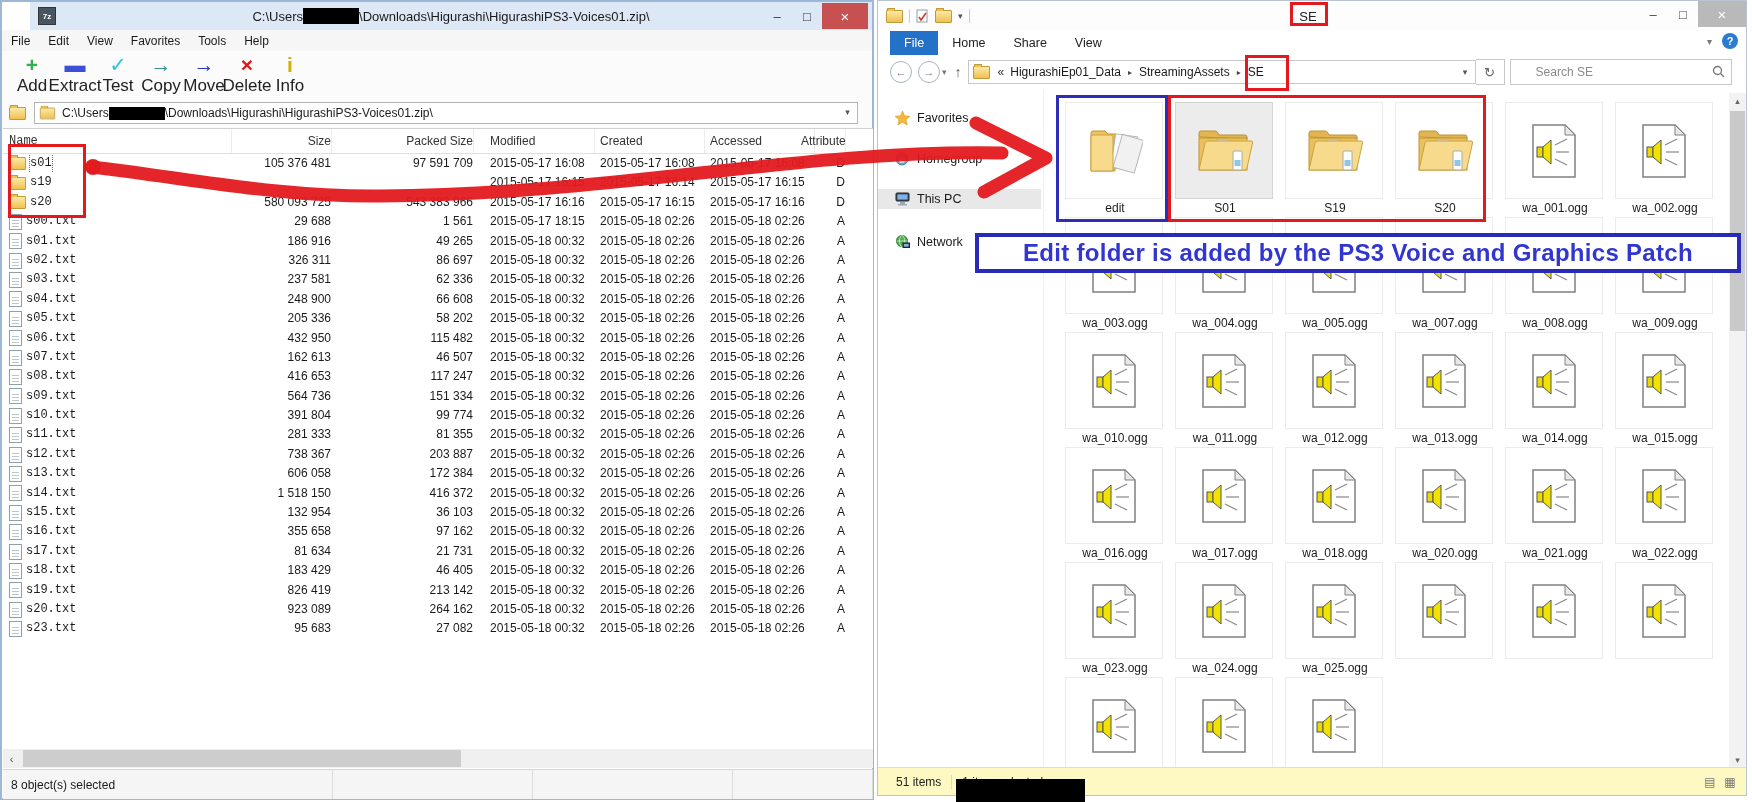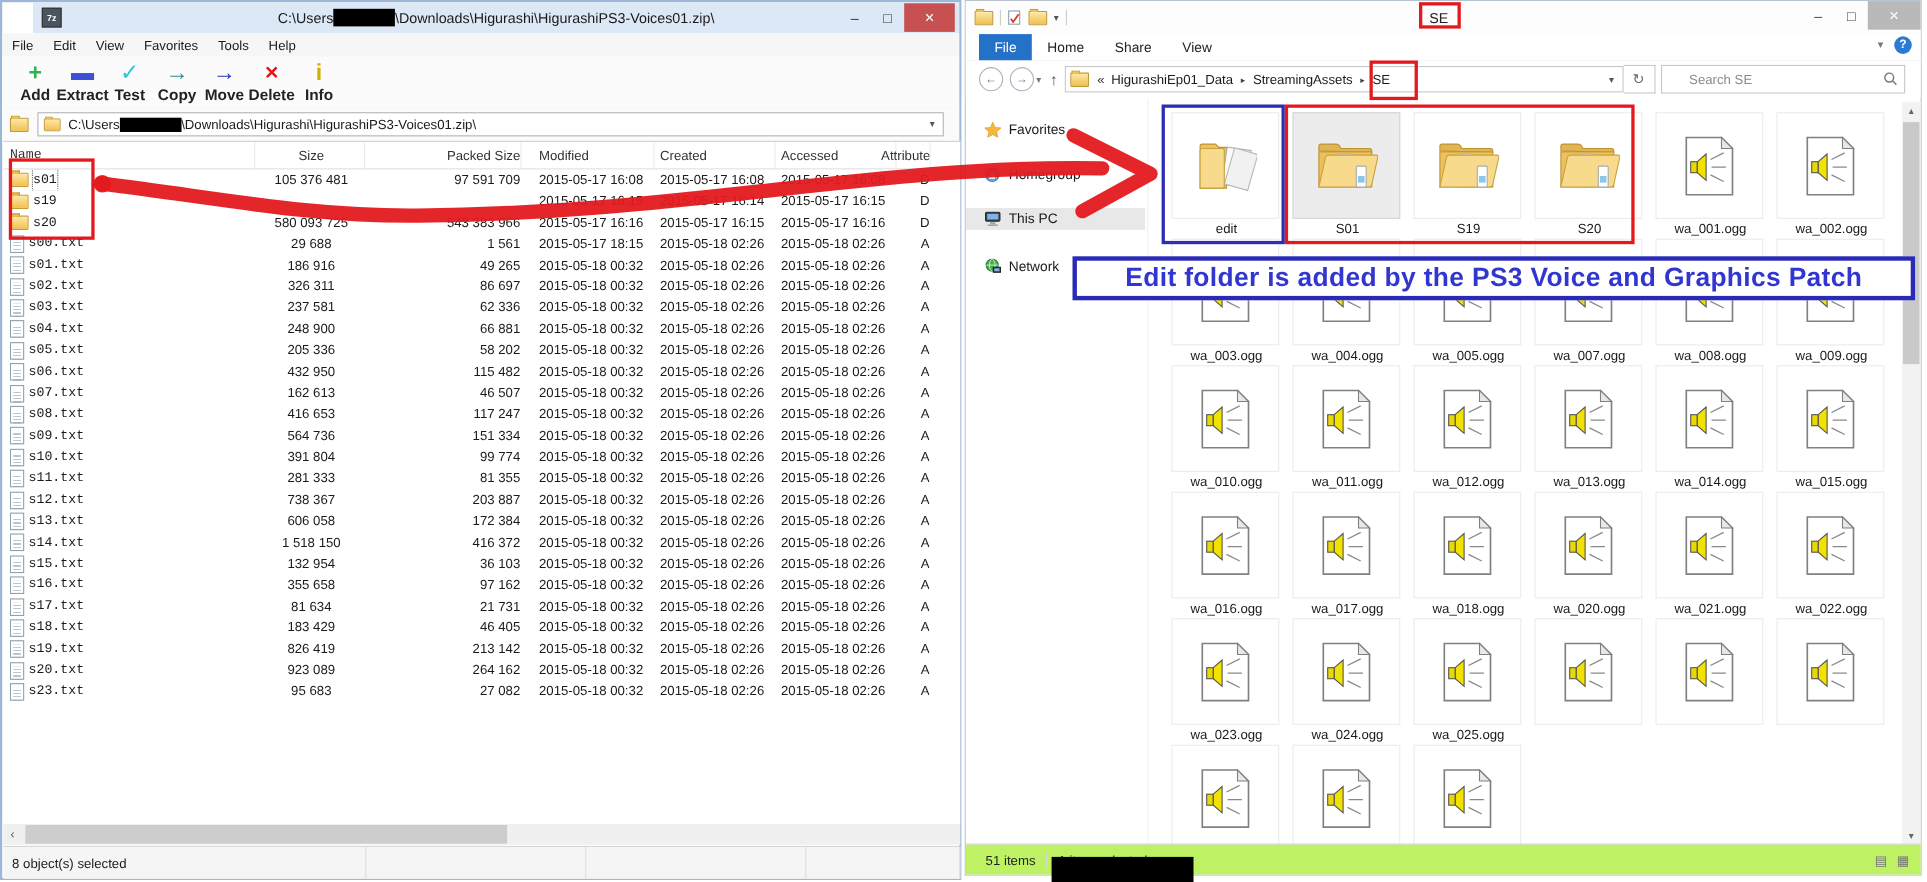--- a/index.html
+++ b/index.html
@@ -14,35 +14,35 @@
   .z-titletext{position:absolute;left:0;right:0;text-align:center;font-size:13px;display:flex;justify-content:center;align-items:center;gap:0;}
   .redact{display:inline-block;width:56px;height:16px;background:#000;vertical-align:middle;}
   .z-ctrls{position:absolute;right:4px;top:1px;display:flex;height:26px;}
   .z-btn{width:30px;display:flex;align-items:center;justify-content:center;font-size:13px;color:#333;}
   .z-close{width:46px;background:#c75050;color:#fff;font-size:15px;}
   .z-menu{left:0;top:28px;right:0;height:21px;background:#f6f6f6;display:flex;align-items:center;gap:0;border-bottom:1px solid #e4e4e4;}
   .z-menu span{padding:0 9px;font-size:12px;}
   .z-toolbar{left:0;top:49px;right:0;height:47px;background:#fbfbfb;display:flex;padding-left:10px;gap:3px;border-bottom:1px solid #e8e8e8;}
   .z-tool{width:40px;display:flex;flex-direction:column;align-items:center;justify-content:center;}
   .z-tool .glyph{font-size:21px;font-weight:bold;line-height:22px;}
-  .z-tool .tlabel{font-size:14px;color:#222;font-weight:bold;}
+  .z-tool .tlabel{font-size:17px;color:#222;}
   .z-addr{left:0;top:96px;right:0;height:30px;display:flex;align-items:center;background:#fbfbfb;}
   .mini-folder{width:15px;height:11px;background:linear-gradient(#fce9a8,#f0c050);border:1px solid #c09a38;border-radius:1px;position:relative;}
   .mini-folder:before{content:"";position:absolute;left:0;top:-3px;width:6px;height:2px;background:#f0c050;border:1px solid #c09a38;border-bottom:none;border-radius:1px 1px 0 0;}
   .z-addrbtn{margin:0 8px 0 7px;}
   .z-combo{flex:1;height:20px;border:1px solid #b4b4b4;background:#fff;display:flex;align-items:center;font-size:12px;margin-right:14px;position:relative;}
   .z-combo .mini-folder{margin:0 6px 0 4px;transform:scale(.9);}
   .z-combo .redact{height:13px;}
   .combo-arrow{position:absolute;right:2px;top:1px;width:15px;height:16px;display:flex;align-items:center;justify-content:center;font-size:9px;color:#555;}
   .z-list{left:1px;top:126px;width:870px;height:620px;background:#fff;border-top:1px solid #d0d0d0;overflow:hidden;}
   .z-header{position:absolute;left:0;top:0;right:0;height:24px;background:#fff;border-bottom:1px solid #e0e0e0;font-size:12px;color:#333;}
   .zc{position:absolute;top:0;height:19.4px;line-height:19.4px;white-space:nowrap;overflow:hidden;font-size:12px;}
   .h{height:24px;line-height:24px;border-right:1px solid #ececec;}
   .c-name{left:6px;width:222px;font-family:Liberation Mono, monospace;}
-  .c-size{left:232px;width:96px;text-align:center;}
+  .c-size{left:232px;width:96px;text-align:right;}
   .c-packed{left:336px;width:134px;text-align:right;}
   .c-mod{left:487px;width:104px;}
   .c-cre{left:597px;width:104px;}
   .c-acc{left:707px;width:104px;}
   .c-att{left:798px;width:44px;text-align:right;}
   .z-rows{position:absolute;left:0;top:25px;right:0;}
   .zrow{position:relative;height:19.4px;}
   .zrow .c-name{display:flex;align-items:center;gap:4px;}
   .ic{flex:0 0 auto;}
   .ic-folder{width:15px;height:11px;background:linear-gradient(#fde9a6,#f2c14e);border:1px solid #c69c36;border-radius:1px;position:relative;}
@@ -89,21 +89,21 @@
   .e-content{position:absolute;left:165px;top:0;right:18px;bottom:0;border-left:1px solid #f0f0f0;}
   .tiles{position:absolute;left:16px;top:13px;width:660px;display:grid;grid-template-columns:repeat(6,110px);grid-auto-rows:115px;}
   .tile{position:relative;width:110px;height:115px;}
   .tilebox{position:absolute;left:5px;top:0;width:98px;height:97px;border:1px solid #ebebeb;background:#fff;display:flex;align-items:center;justify-content:center;box-sizing:border-box;}
   .tile.selected .tilebox{background:#ececec;border-color:#d5d5d5;}
   .tilelabel{position:absolute;left:0;top:99px;width:110px;text-align:center;font-size:12px;color:#1a1a1a;white-space:nowrap;}
   .e-scroll{position:absolute;right:0;top:92px;width:17px;bottom:27px;background:#f2f2f2;}
   .e-scroll .sarr{position:absolute;left:0;width:17px;height:16px;text-align:center;font-size:9px;color:#666;line-height:16px;}
   .sarr.dn{bottom:0;}
   .e-thumb{position:absolute;left:1px;top:18px;width:15px;height:220px;background:#c9c9c9;}
-  .e-status{left:0;right:0;bottom:0;height:27px;border-top:1px solid #dcdcdc;background:#bef264;display:flex;align-items:center;font-size:12px;color:#222;}
+  .e-status{left:0;right:0;bottom:0;height:27px;border-top:1px solid #dcdcdc;background:#fef9c3;display:flex;align-items:center;font-size:12px;color:#222;}
   .e-status .st1{margin-left:18px;}
   .e-status .stsep{width:1px;height:14px;background:#d8d8d8;margin:0 10px;}
   .e-views{position:absolute;right:8px;display:flex;gap:4px;font-size:12px;color:#777;}
   .e-views span{width:16px;text-align:center;}
   
   .svgic svg{display:block;}
   
   .anno{pointer-events:none;z-index:40;}
   .box-red{border:3px solid #e3191e;}
   .box-blue{border:3px solid #2d2db5;}
@@ -284,21 +284,21 @@
     <div class="zc c-acc">2015-05-18 02:26</div>
     <div class="zc c-att">A</div>
   </div>
 
   <div class="zrow">
     <div class="zc c-name">
             <span class="ic ic-doc"></span>
             <span class="fname">s04.txt</span>
           </div>
     <div class="zc c-size">248 900</div>
-    <div class="zc c-packed">66 881</div>
+    <div class="zc c-packed">66 608</div>
     <div class="zc c-mod">2015-05-18 00:32</div>
     <div class="zc c-cre">2015-05-18 02:26</div>
     <div class="zc c-acc">2015-05-18 02:26</div>
     <div class="zc c-att">A</div>
   </div>
 
   <div class="zrow">
     <div class="zc c-name">
             <span class="ic ic-doc"></span>
             <span class="fname">s05.txt</span>

